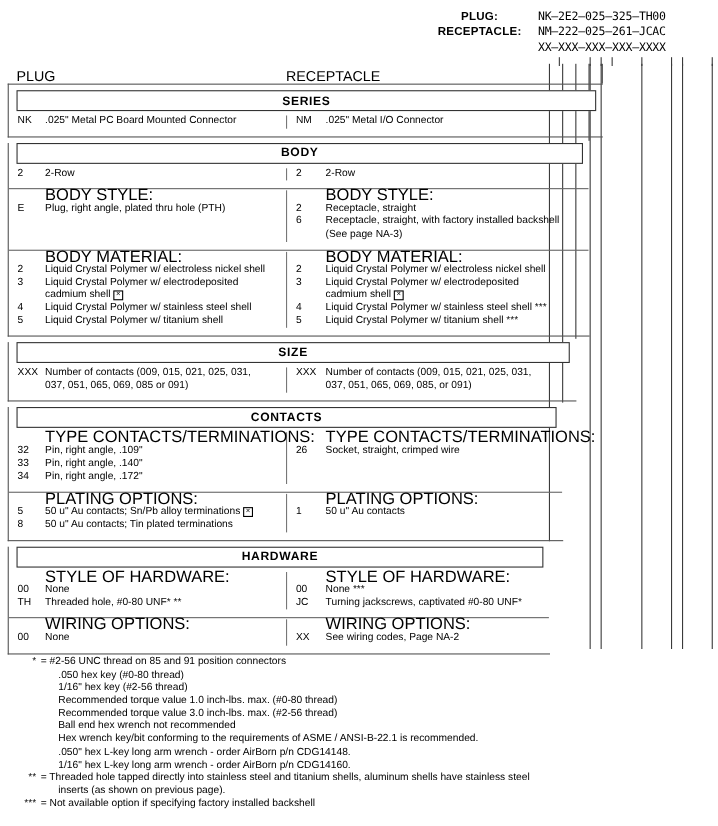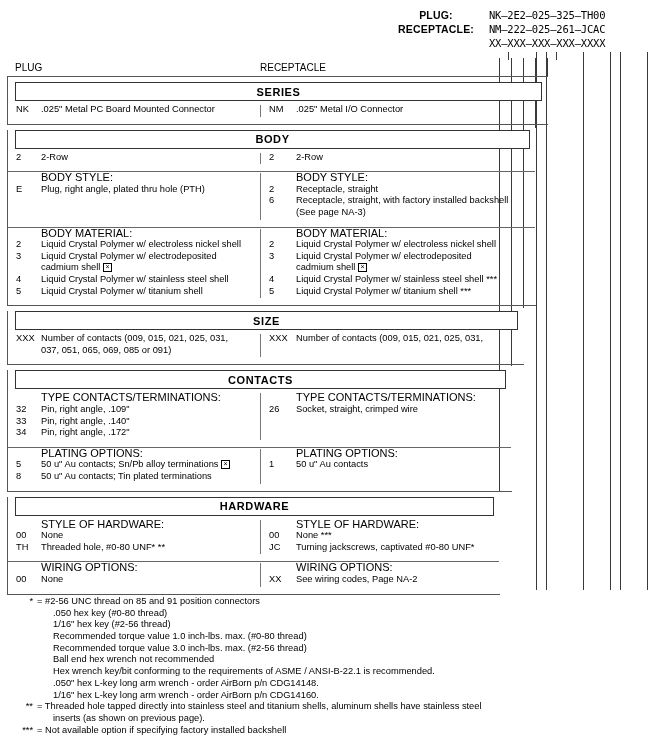--- a/index.html
+++ b/index.html
@@ -17,32 +17,32 @@
 
   .tick{position:absolute;width:1px;background:#3a3a3a;top:52px;}
 
   .frame{position:absolute;left:7px;top:62px;}
 
   .sec{position:relative;border-left:1px solid #555;border-bottom:1px solid #555;
        box-sizing:border-box;background:transparent;}
   .sec.topline{border-top:1px solid #555;}
 
   .colhdr{position:absolute;top:0px;left:0px;width:540px;height:14px;}
-  .colhdr span{position:absolute;font-size:10px;top:0;}
+  .colhdr span{position:absolute;font-size:13px;top:0;}
   .ch-plug{left:8px;}
   .ch-recp{left:253px;}
 
   .bar{height:17px;border:1.4px solid #333;margin:5px 7px 3px 7px;
        display:flex;align-items:center;justify-content:center;
        font-size:11px;font-weight:bold;letter-spacing:.6px;background:#fff;}
 
   .rows{position:relative;padding:1px 0 3px 0;}
   .rw{position:relative;min-height:11.5px;}
   .cell{position:absolute;top:0;font-size:9.3px;line-height:11.6px;}
-  .hdrline{font-size:11px;line-height:11.6px;}
+  .hdrline{font-size:15px;line-height:11.6px;}
   .vdiv{position:absolute;width:1px;background:#777;left:252px;}
 
   .sep{height:0;border-top:1px solid #666;margin:0 0 0 0;}
 
   .bx{display:inline-block;border:1px solid #000;width:7px;height:7px;
       line-height:6px;font-size:7px;text-align:center;vertical-align:1px;
       font-family:"Liberation Sans",sans-serif;}
 
   .notes{position:absolute;left:7px;width:620px;font-size:9.3px;line-height:11.7px;}
   .nrow{position:relative;min-height:11.7px;}
@@ -200,20 +200,24 @@
           <span class="cell txt" style="left:33px;width:215px">Number of contacts (009, 015, 021, 025, 031,</span>
         </div>
         <div class="rw" style="position:absolute;top:11.6px;left:0;width:540px;height:11.6px">
           <span class="cell code" style="left:8px"></span>
           <span class="cell txt" style="left:33px;width:215px">037, 051, 065, 069, 085 or 091)</span>
         </div>
         <div class="rw" style="position:absolute;top:0px;left:0;width:540px;height:11.6px">
           <span class="cell code" style="left:261px">XXX</span>
           <span class="cell txt" style="left:288px;width:245px">Number of contacts (009, 015, 021, 025, 031,</span>
         </div>
+        <div class="rw" style="position:absolute;top:11.6px;left:0;width:540px;height:11.6px">
+          <span class="cell code" style="left:261px"></span>
+          <span class="cell txt" style="left:288px;width:245px">037, 051, 065, 069, 085, or 091)</span>
+        </div>
       </div>
     </div>
     <div class="sec" style="width:505px">
       <div class="bar" style="width:489px">CONTACTS</div>
       <div class="rows" style="height:50.4px">
         <div class="vdiv" style="top:1px;height:46.4px"></div>
         <div class="cell hdrline L" style="top:0px;left:33px;width:250px">TYPE CONTACTS/TERMINATIONS:</div>
         <div class="rw" style="position:absolute;top:11.6px;left:0;width:540px;height:11.6px">
           <span class="cell code" style="left:8px">32</span>
           <span class="cell txt" style="left:33px;width:215px">Pin, right angle, .109"</span>

